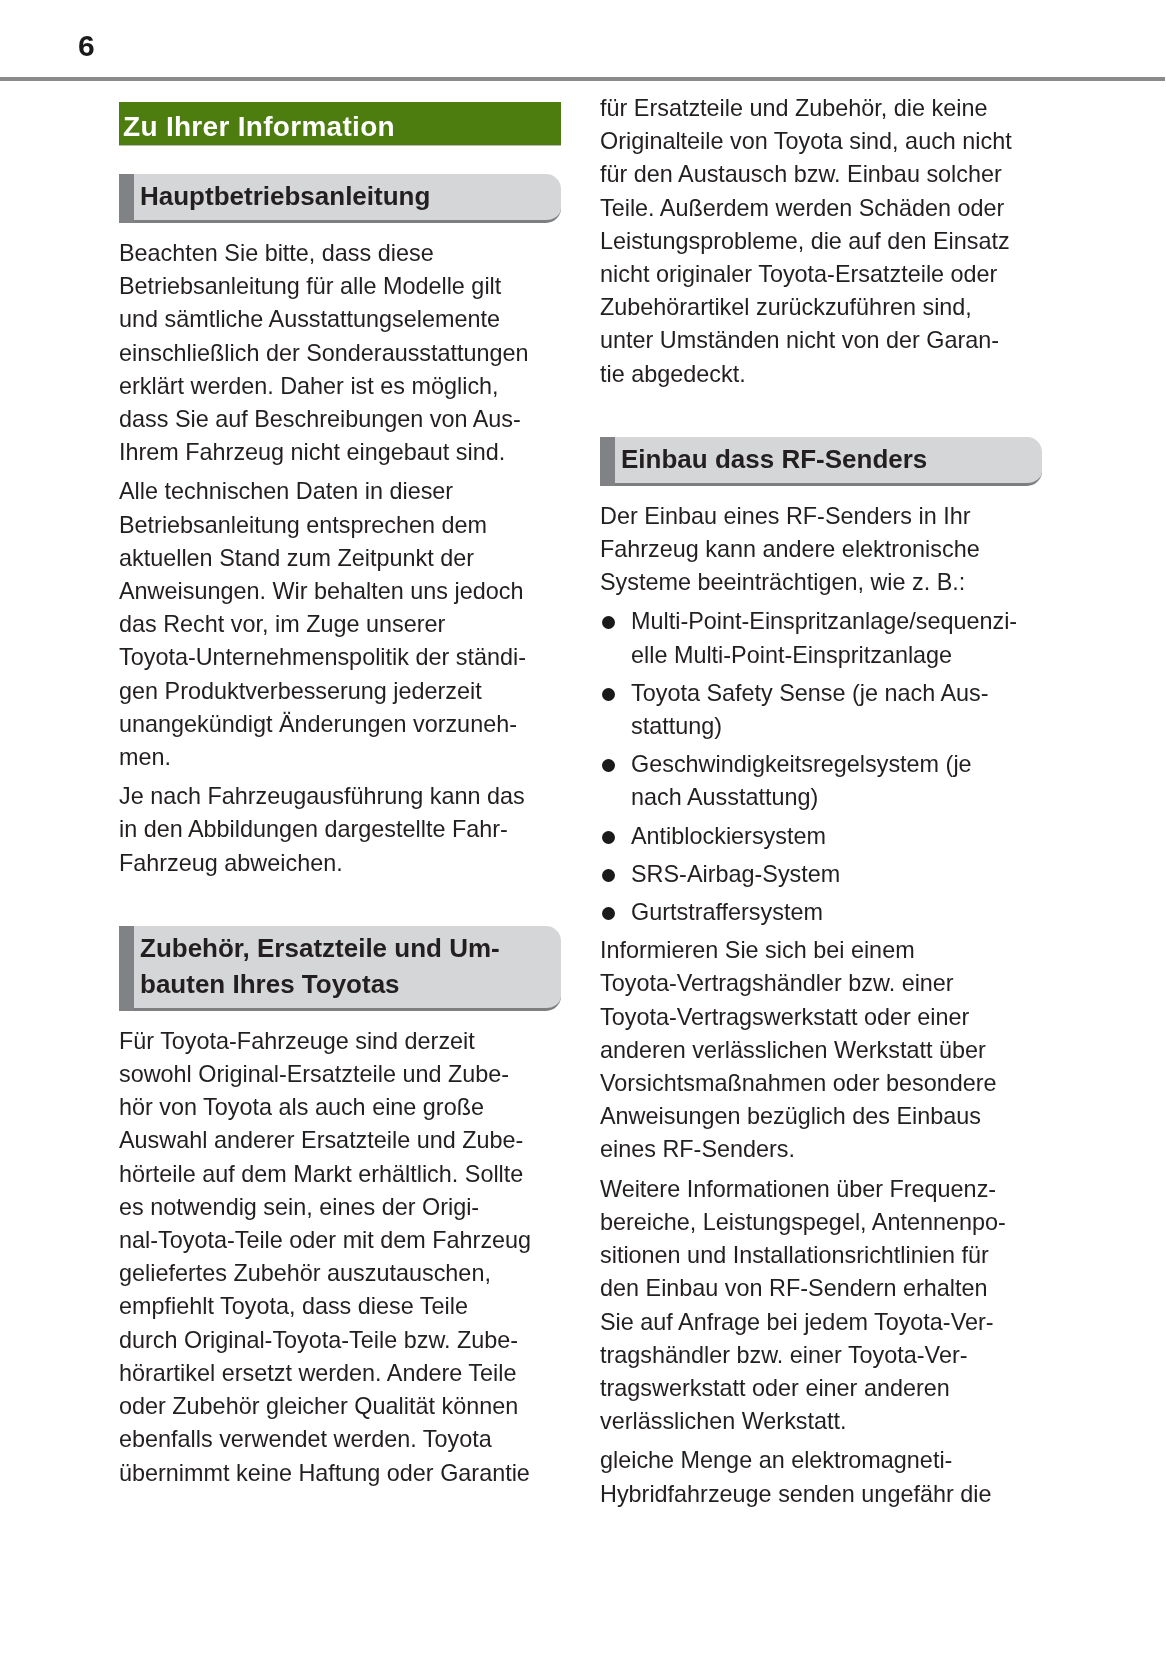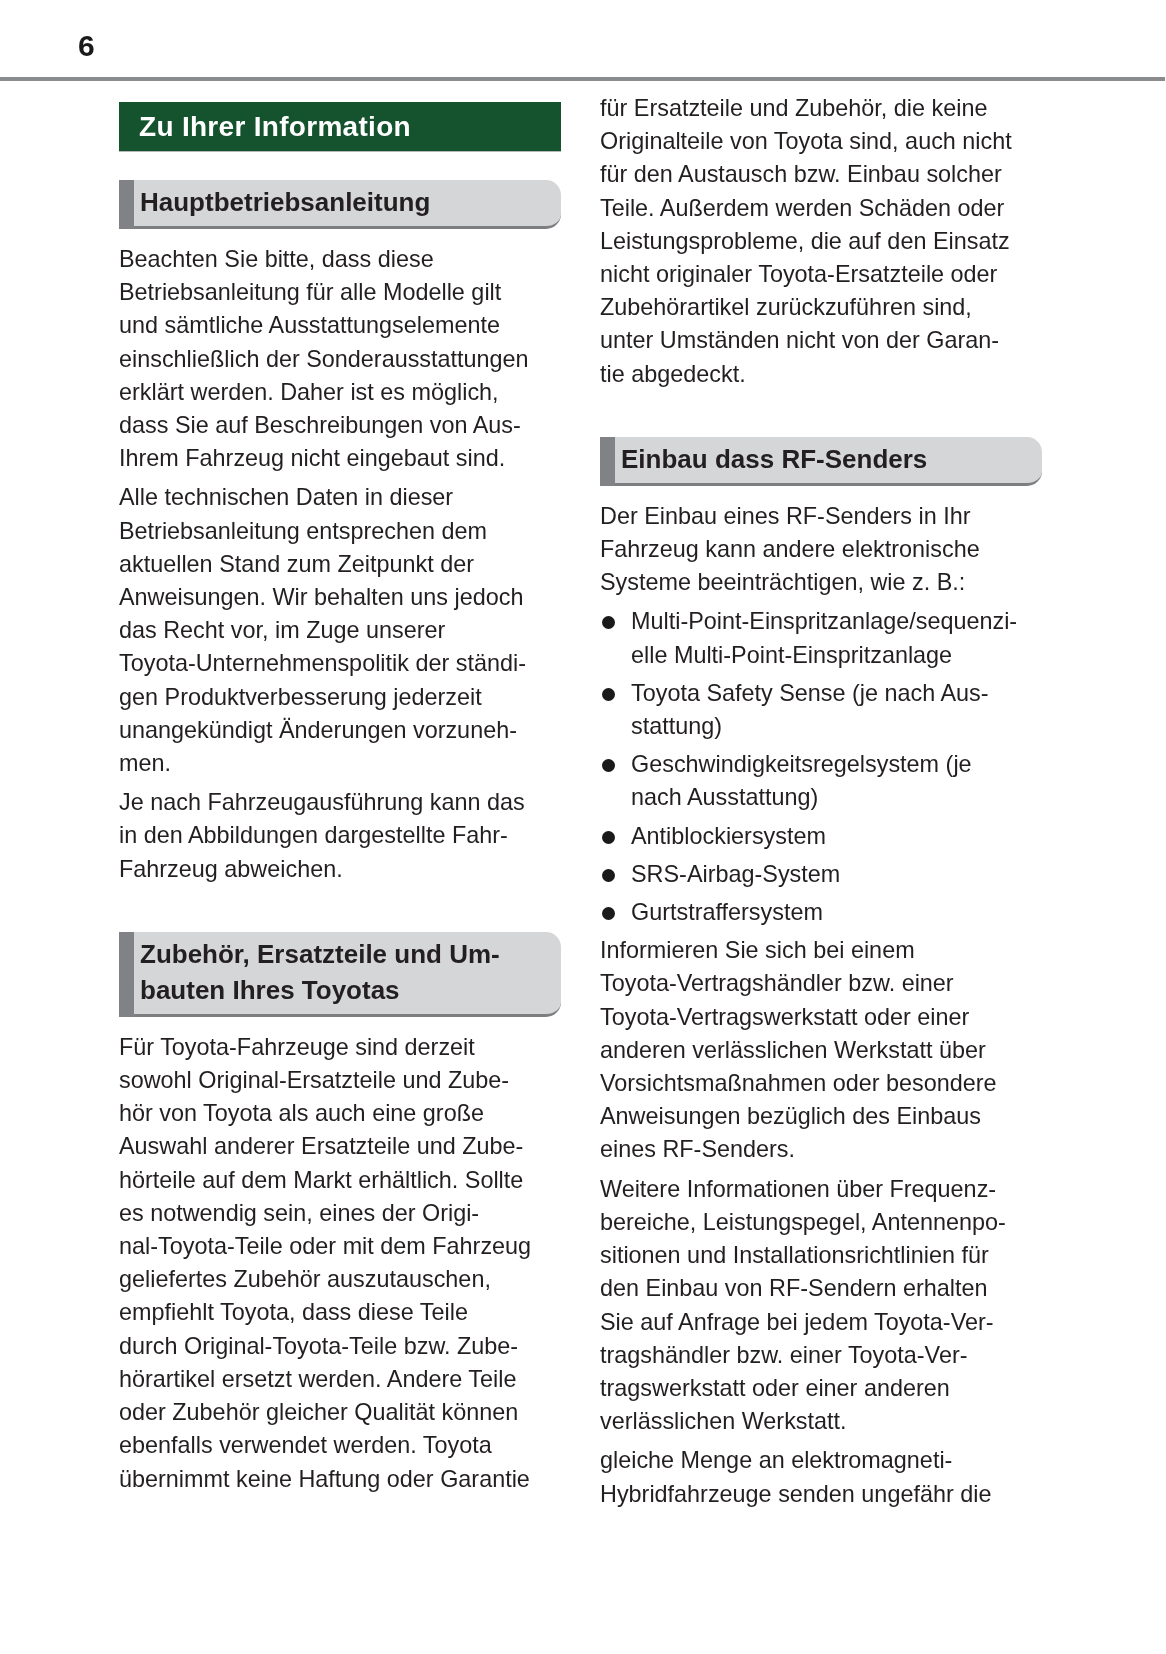--- a/index.html
+++ b/index.html
@@ -34,27 +34,27 @@
       background: #8a8b8d;
     }
     .column {
       position: absolute;
       width: 442px;
     }
     .col-left { left: 119px; top: 102px; }
     .col-right { left: 600px; top: 92px; }
 
     .chapter-title {
-      background: #14532d;
+      background: #4d7c0f;
       color: #ffffff;
       font-weight: bold;
       font-size: 28px;
       line-height: 50px;
-      height: 50px;
-      padding-left: 20px;
+      height: 44px;
+      padding-left: 4px;
       box-sizing: border-box;
       letter-spacing: 0.3px;
       border-bottom: 1px solid #b7b8ba;
     }
 
     .section-header {
       position: relative;
       background: #d5d6d8;
       border-bottom: 3px solid #7d7e80;
       padding: 4px 8px 6px 21px;

